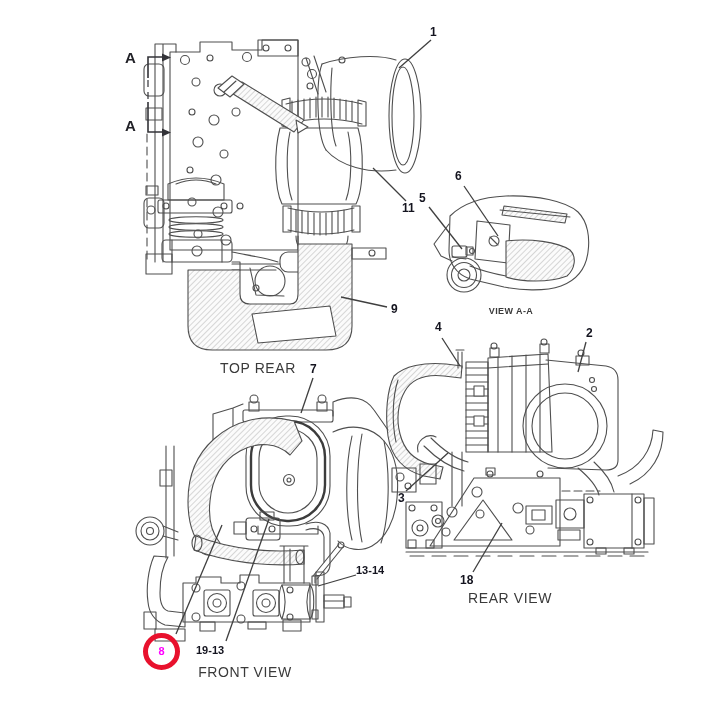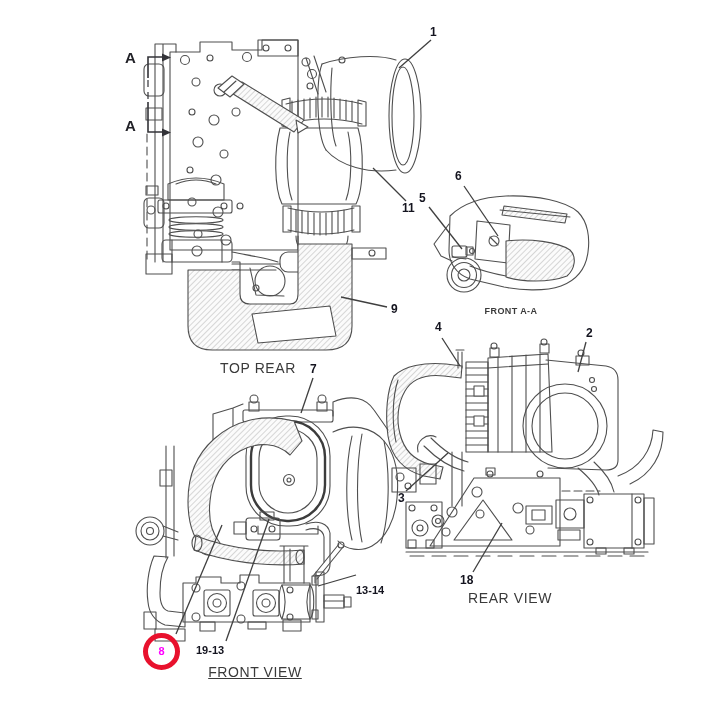--- a/index.html
+++ b/index.html
@@ -353,25 +353,25 @@
 <span class="callout" style="left:430px;top:26px;">1</span>
 <span class="callout" style="left:402px;top:202px;">11</span>
 <span class="callout" style="left:391px;top:303px;">9</span>
 <span class="callout" style="left:419px;top:192px;">5</span>
 <span class="callout" style="left:455px;top:170px;">6</span>
 <span class="callout" style="left:435px;top:321px;">4</span>
 <span class="callout" style="left:586px;top:327px;">2</span>
 <span class="callout" style="left:398px;top:492px;">3</span>
 <span class="callout" style="left:460px;top:574px;">18</span>
 <span class="callout" style="left:310px;top:363px;">7</span>
-<span class="callout callout-sm" style="left:356px;top:585px;">13-14</span>
+<span class="callout callout-sm" style="left:356px;top:565px;">13-14</span>
 <span class="callout callout-sm" style="left:196px;top:645px;">19-13</span>
 
 <div class="hl-ring">
   <span class="hl-num">8</span>
 </div>
 
 <div class="view-title" style="left:208px;top:361px;width:100px;">TOP REAR</div>
-<div class="view-title view-title-sm" style="left:481px;top:307px;width:60px;">FRONT A-A</div>
+<div class="view-title view-title-sm" style="left:481px;top:307px;width:60px;">VIEW A-A</div>
 <div class="view-title" style="left:460px;top:591px;width:100px;">REAR VIEW</div>
-<div class="view-title" style="left:205px;top:665px;width:100px;text-decoration:underline;">FRONT VIEW</div>
+<div class="view-title" style="left:195px;top:665px;width:100px;">FRONT VIEW</div>
 
 </div>
 
 </body></html>

